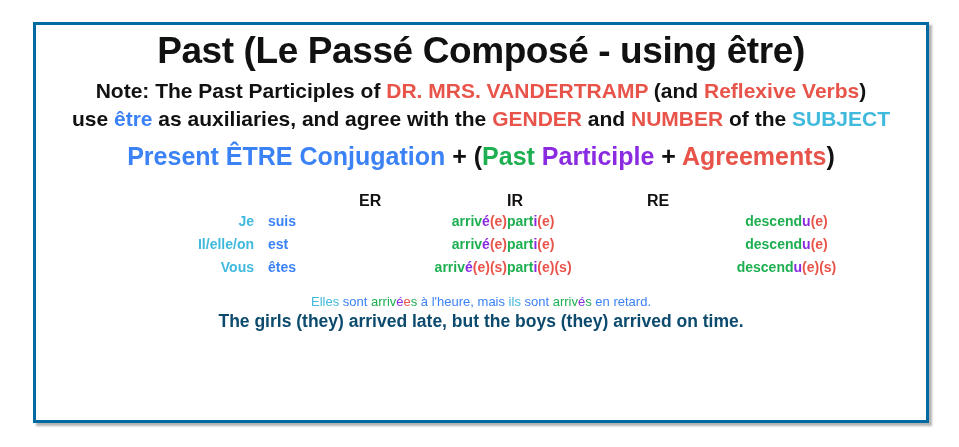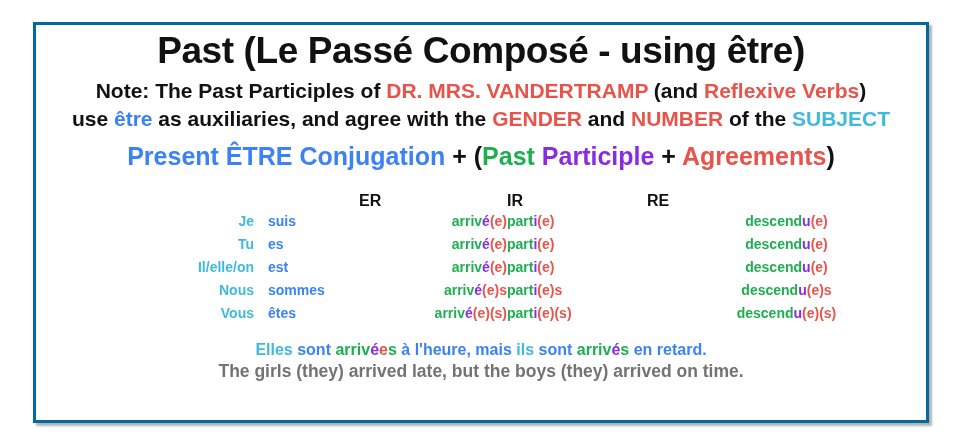--- a/index.html
+++ b/index.html
@@ -81,22 +81,22 @@
     line-height: 23px;
     white-space: nowrap;
   }
 
   
   #examples {
     text-align: center;
     margin-top: 14px;
     line-height: 1.35;
   }
-  #ex-fr { font-size: 16px; font-weight: bold; white-space: nowrap; }
-  #ex-en { font-size: 17.5px; font-weight: bold; color: #737373; white-space: nowrap; }
+  #ex-fr { font-size: 13px; font-weight: normal; white-space: nowrap; }
+  #ex-en { font-size: 17.5px; font-weight: bold; color: #0c4a6e; white-space: nowrap; }
 
   
   .k-black   { color: #111111; }
   .k-red     { color: #E8534A; }
   .k-blue    { color: #3B82F6; }
   .k-cyan    { color: #3FB9DC; }
   .k-green   { color: #1DAF50; }
   .k-purple  { color: #8A2BE2; }
 </style>
 </head>
@@ -128,41 +128,25 @@
         <tr>
           <td class="c-spacer"></td>
           <td class="c-pron k-cyan">Je</td>
           <td class="c-aux k-blue">suis</td>
           <td class="c-er"><span class="k-green">arriv</span><span class="k-purple">é</span><span class="k-red">(e)</span></td>
           <td class="c-ir"><span class="k-green">part</span><span class="k-purple">i</span><span class="k-red">(e)</span></td>
           <td class="c-re"><span class="k-green">descend</span><span class="k-purple">u</span><span class="k-red">(e)</span></td>
         </tr>
         <tr>
           <td class="c-spacer"></td>
-          <td class="c-pron k-cyan">Tu</td>
-          <td class="c-aux k-blue">es</td>
-          <td class="c-er"><span class="k-green">arriv</span><span class="k-purple">é</span><span class="k-red">(e)</span></td>
-          <td class="c-ir"><span class="k-green">part</span><span class="k-purple">i</span><span class="k-red">(e)</span></td>
-          <td class="c-re"><span class="k-green">descend</span><span class="k-purple">u</span><span class="k-red">(e)</span></td>
-        </tr>
-        <tr>
-          <td class="c-spacer"></td>
           <td class="c-pron k-cyan">Il/elle/on</td>
           <td class="c-aux k-blue">est</td>
           <td class="c-er"><span class="k-green">arriv</span><span class="k-purple">é</span><span class="k-red">(e)</span></td>
           <td class="c-ir"><span class="k-green">part</span><span class="k-purple">i</span><span class="k-red">(e)</span></td>
           <td class="c-re"><span class="k-green">descend</span><span class="k-purple">u</span><span class="k-red">(e)</span></td>
-        </tr>
-        <tr>
-          <td class="c-spacer"></td>
-          <td class="c-pron k-cyan">Nous</td>
-          <td class="c-aux k-blue">sommes</td>
-          <td class="c-er"><span class="k-green">arriv</span><span class="k-purple">é</span><span class="k-red">(e)s</span></td>
-          <td class="c-ir"><span class="k-green">part</span><span class="k-purple">i</span><span class="k-red">(e)s</span></td>
-          <td class="c-re"><span class="k-green">descend</span><span class="k-purple">u</span><span class="k-red">(e)s</span></td>
         </tr>
         <tr>
           <td class="c-spacer"></td>
           <td class="c-pron k-cyan">Vous</td>
           <td class="c-aux k-blue">êtes</td>
           <td class="c-er"><span class="k-green">arriv</span><span class="k-purple">é</span><span class="k-red">(e)(s)</span></td>
           <td class="c-ir"><span class="k-green">part</span><span class="k-purple">i</span><span class="k-red">(e)(s)</span></td>
           <td class="c-re"><span class="k-green">descend</span><span class="k-purple">u</span><span class="k-red">(e)(s)</span></td>
         </tr>
       </tbody>

